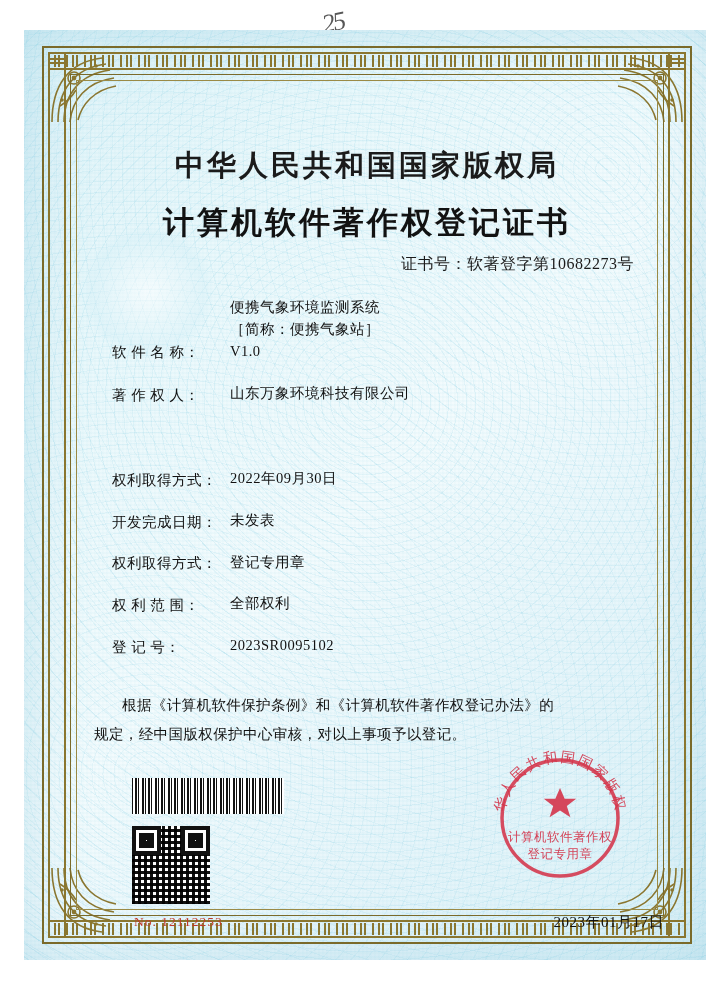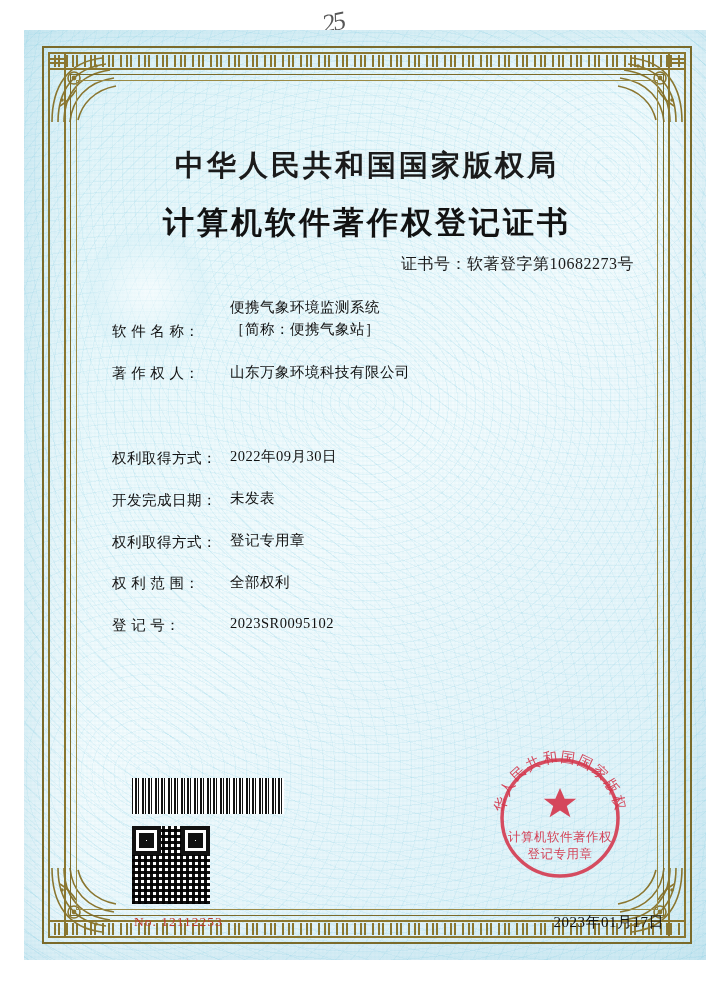--- a/index.html
+++ b/index.html
@@ -408,20 +408,21 @@
         <span>证书号：</span><span>软著登字第10682273号</span>
       </div>
 
       <div class="fields">
 
         <div class="field-row">
           <div class="field-label">软 件 名 称：</div>
           <div class="field-value">
             <span class="vline">便携气象环境监测系统</span>
             <span class="vline">［简称：便携气象站］</span>
+            <span class="vline">V1.0</span>
           </div>
         </div>
 
         <div style="height:14px"></div>
 
         <div class="field-row">
           <div class="field-label">著 作 权 人：</div>
           <div class="field-value">
             <span class="vline">山东万象环境科技有限公司</span>
           </div>
@@ -453,20 +454,24 @@
           <div class="field-value">全部权利</div>
         </div>
 
         <div class="field-row">
           <div class="field-label">登 记 号：</div>
           <div class="field-value">2023SR0095102</div>
         </div>
 
       </div>
 
+      <div class="statement">
+        <div class="p1">根据《计算机软件保护条例》和《计算机软件著作权登记办法》的</div>
+        <div class="p2">规定，经中国版权保护中心审核，对以上事项予以登记。</div>
+      </div>
 
     </div>
 
     <div class="codes">
       <div class="barcode"></div>
       <div class="qr"></div>
     </div>
 
     <div class="serial">
       <span>No.</span>

